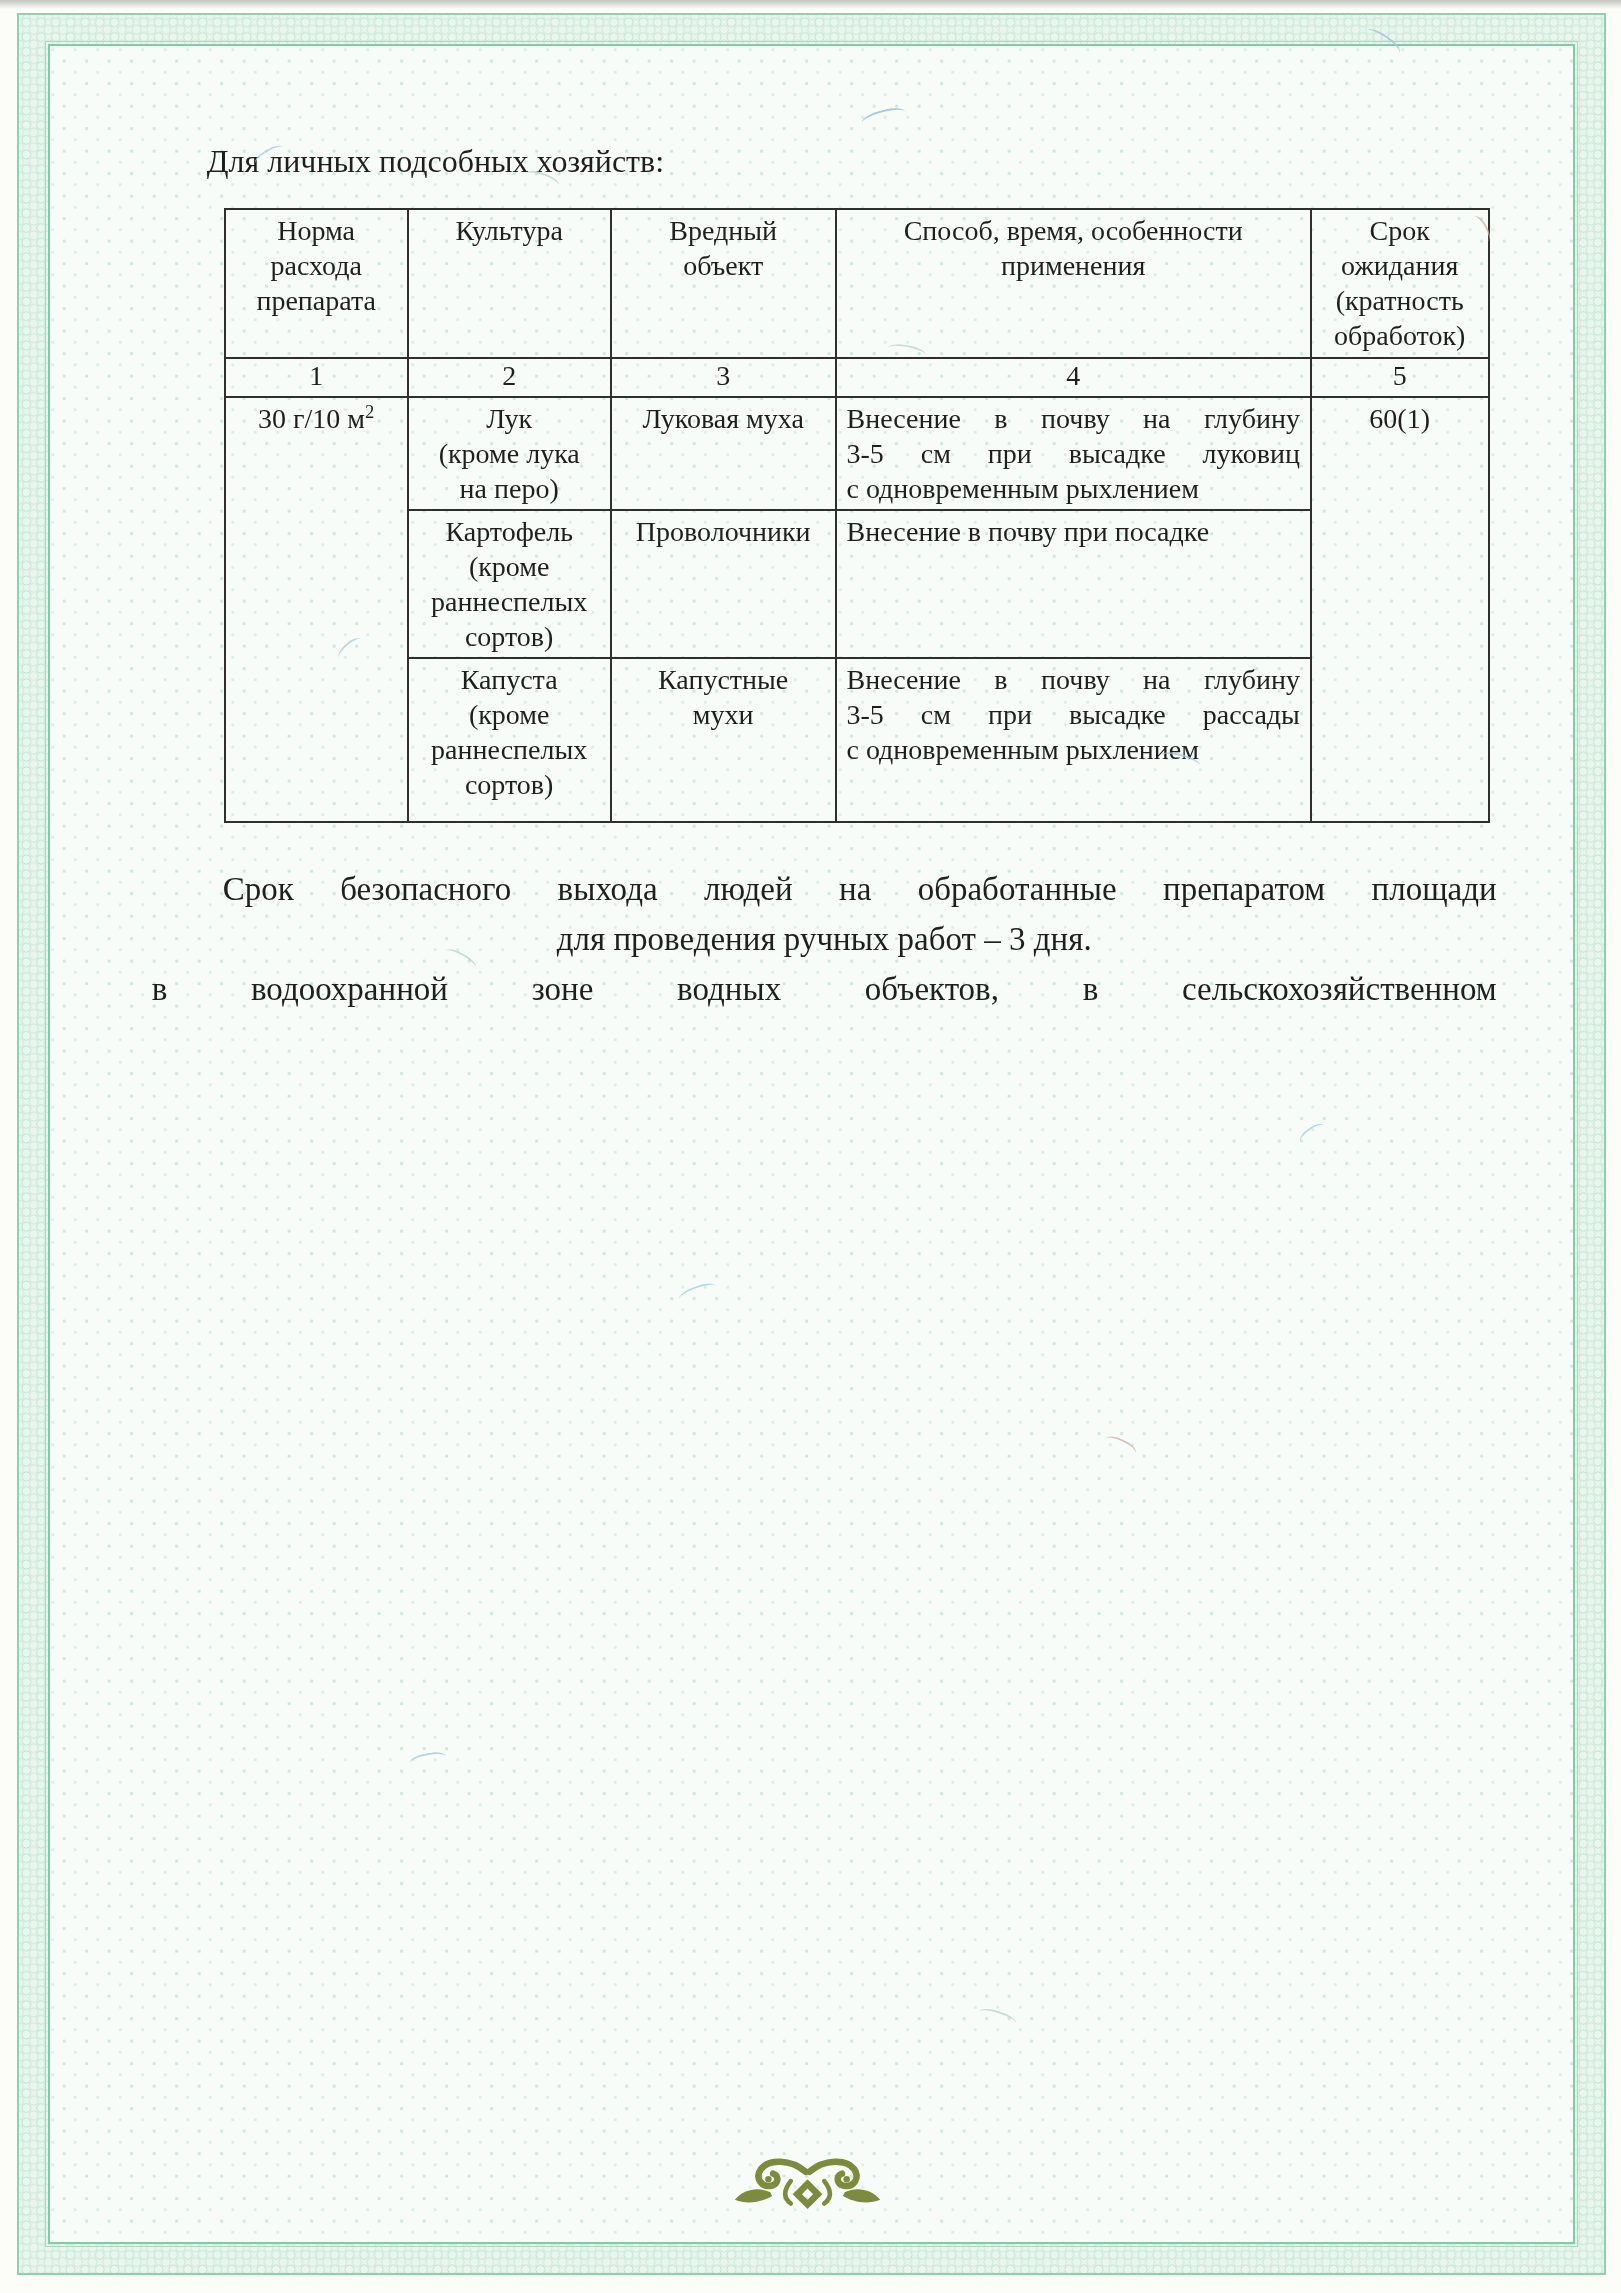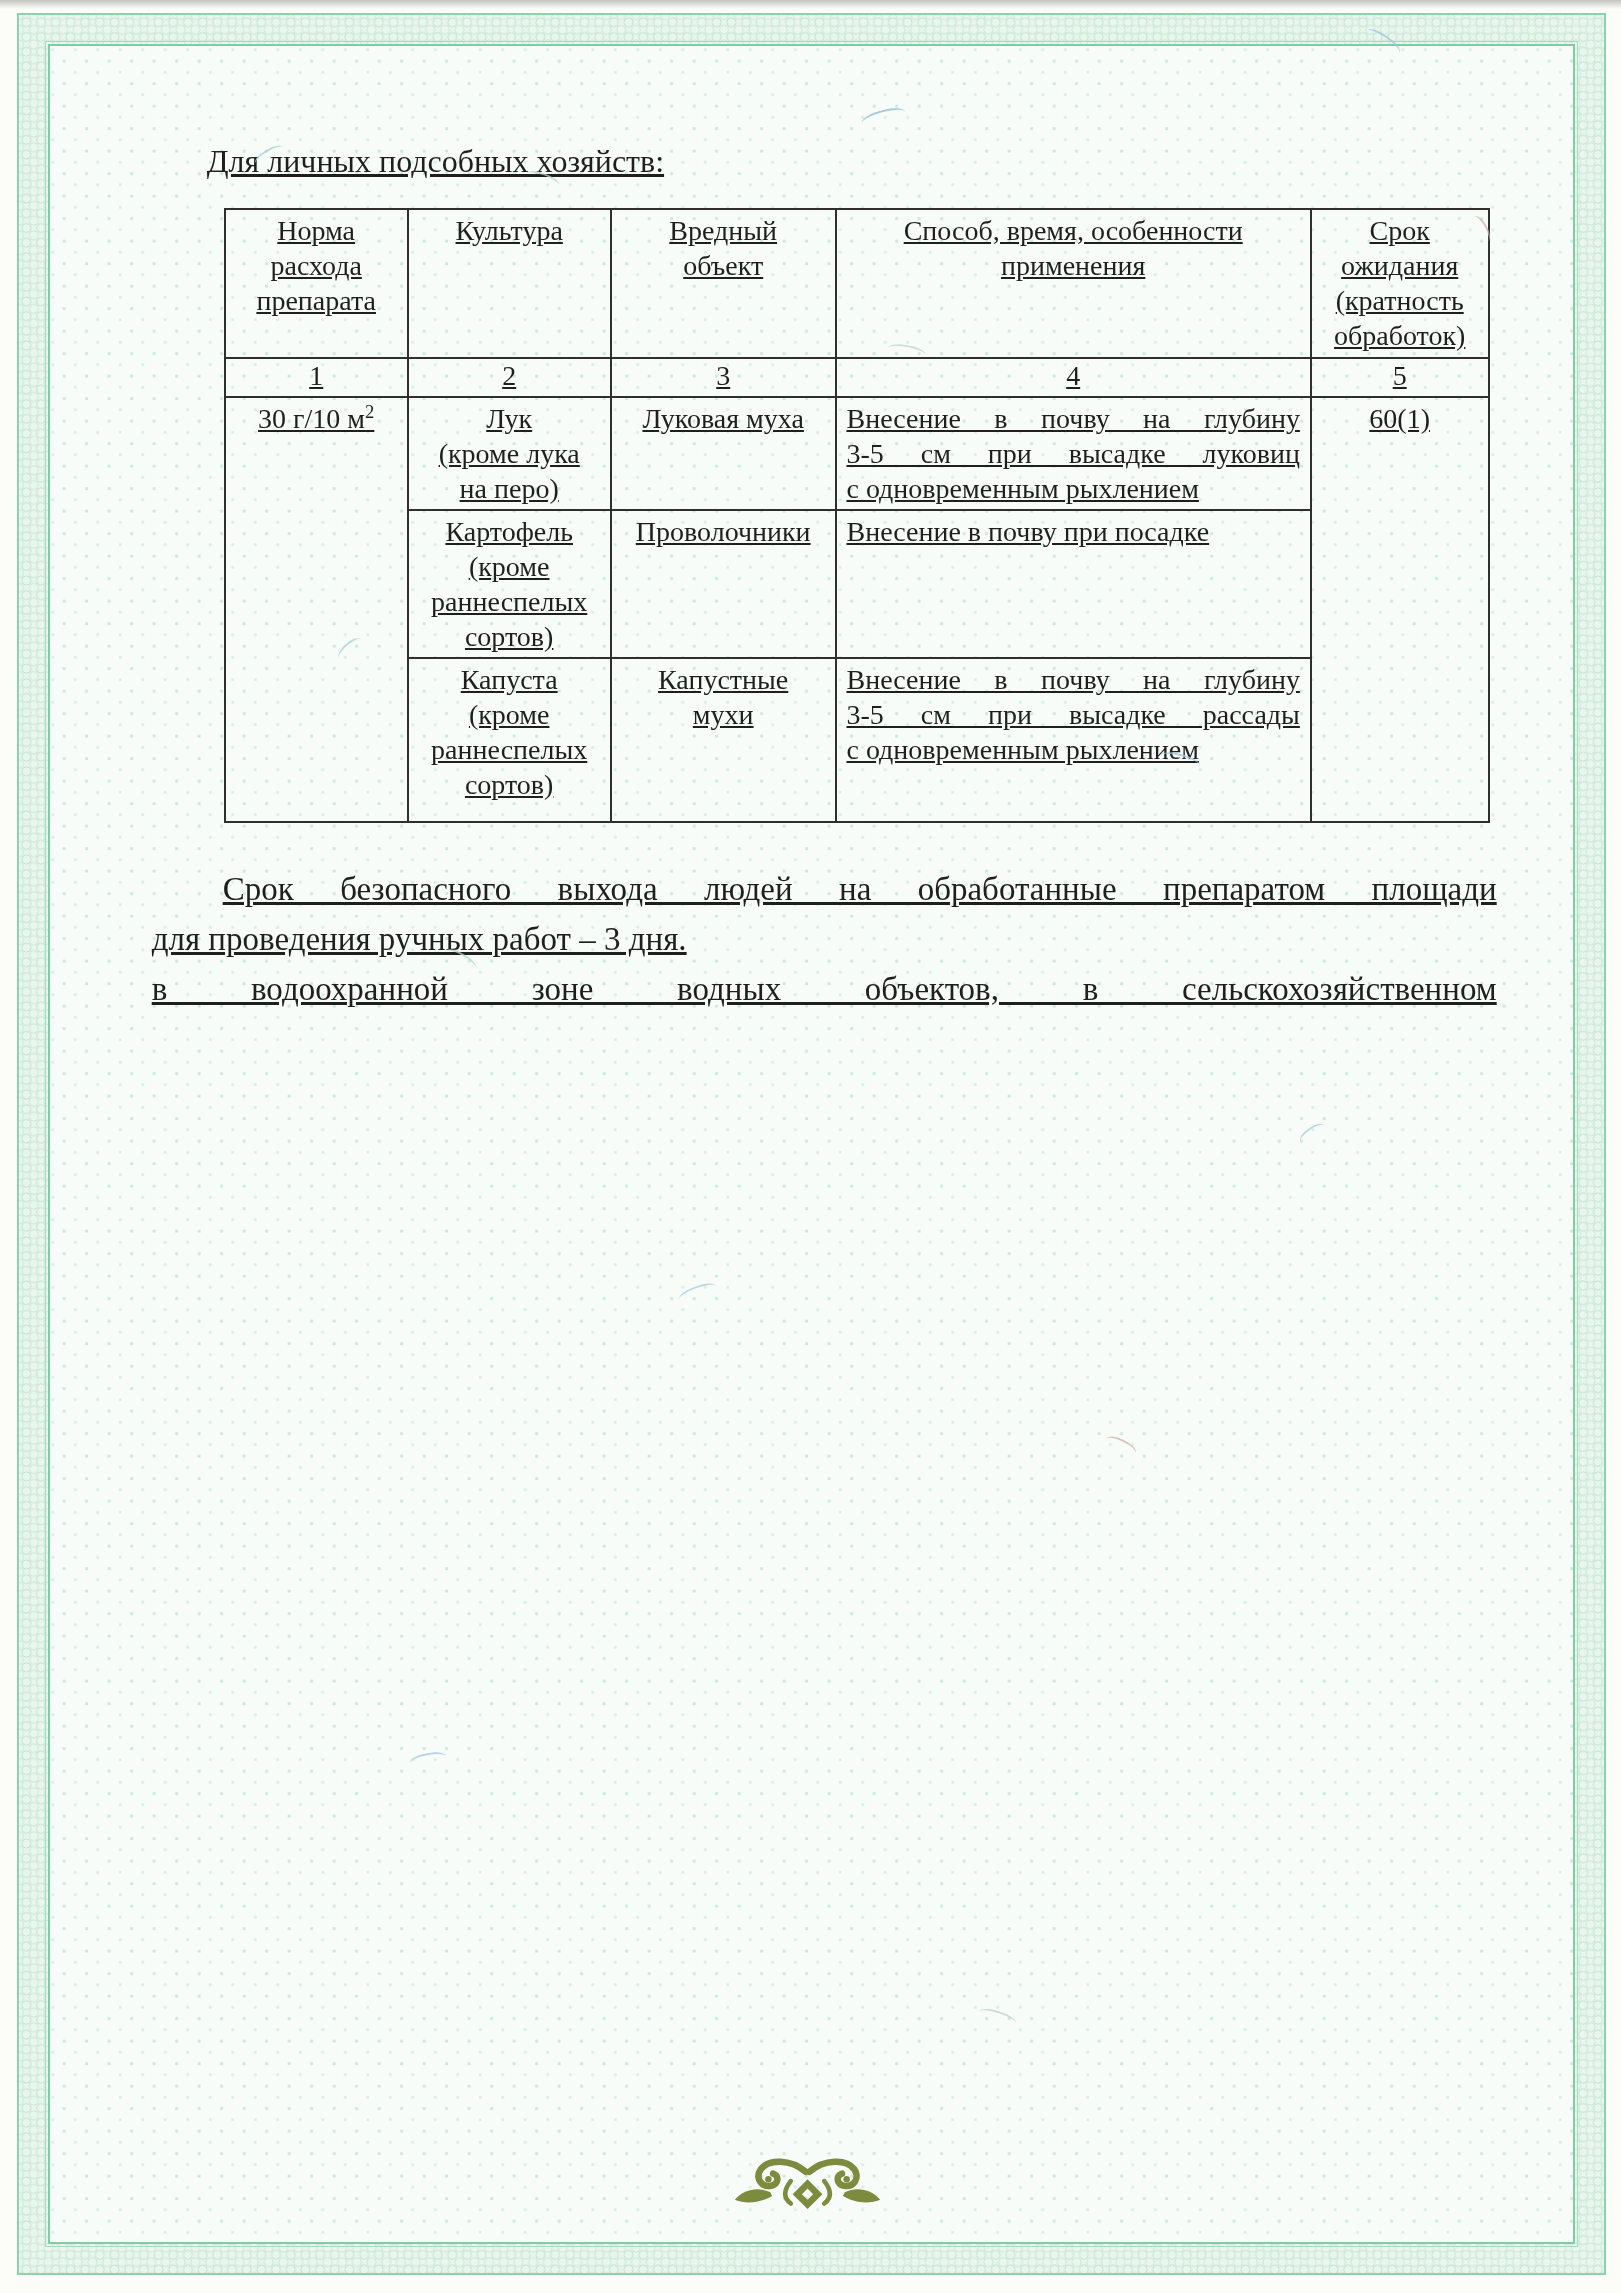--- a/index.html
+++ b/index.html
@@ -33,21 +33,21 @@
     border:2px solid #7fcda6;
     outline:1px solid #a5dcbd;
     outline-offset:2px;
     background-color:#f7fcf8;
     background-image:
       radial-gradient(circle, #cfead9 1.4px, rgba(207,234,217,0) 2px),
       radial-gradient(circle, #d9efe2 1.2px, rgba(216,239,225,0) 1.8px);
     background-size:22.5px 22.5px;
     background-position:2.9px 3.9px,14px 15px;
   }
-  .content{position:absolute;inset:0;padding:93px 69px 0 102px;box-sizing:border-box;text-decoration:underline;}
+  .content{position:absolute;inset:0;padding:93px 69px 0 102px;box-sizing:border-box;}
 
   
   .title{font-size:32px;line-height:45px;text-indent:55px;}
 
   
   table.app{border-collapse:collapse;table-layout:fixed;width:1265px;margin:24.5px 0 0 72px;}
   table.app td{
     border:2px solid #2f2f2f;
     vertical-align:top;text-align:center;
     font-size:28px;line-height:35px;
@@ -55,21 +55,21 @@
     white-space:pre-line;
   }
   table.app td.num{line-height:32px;padding:1px 0 2px;white-space:normal;}
   table.app td.method{text-align:left;padding:2.9px 9.8px;white-space:normal;}
   .mline{display:block;}
   .jfull{text-align-last:justify;}
   td.rate sup{font-size:18.6px;line-height:0;}
 
   
   .bodytext{margin-top:41px;width:1345px;}
-  .bline{font-size:33px;line-height:50px;}
+  .bline{font-size:33px;line-height:50px;text-align:center;}
   .indent{text-indent:71px;}
 
   
   .ornament{position:absolute;left:50%;bottom:25.5px;transform:translateX(-53%);}
 
   
   .fiber{position:absolute;border-top:2.5px solid;border-radius:50% 50% 0 0;opacity:.75;pointer-events:none;}
 </style>
 </head>
 <body>

